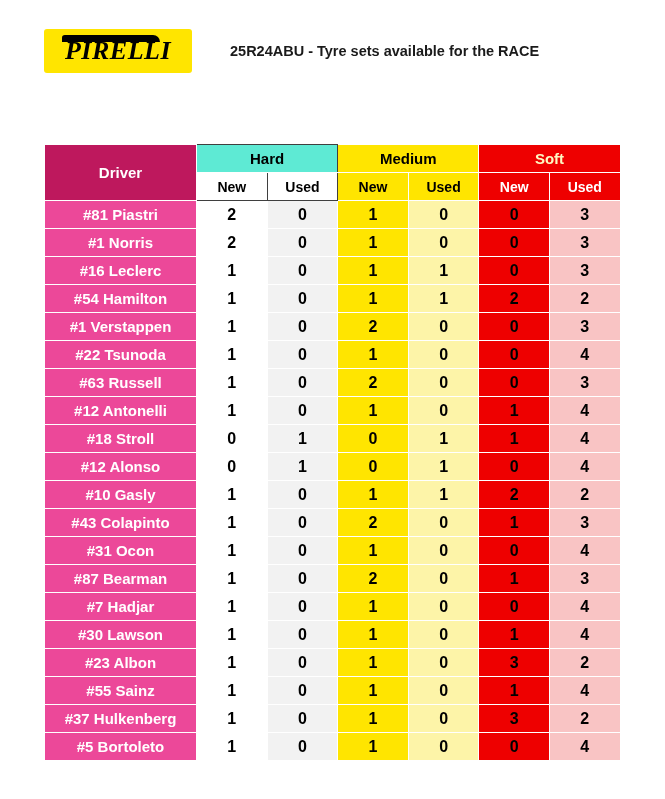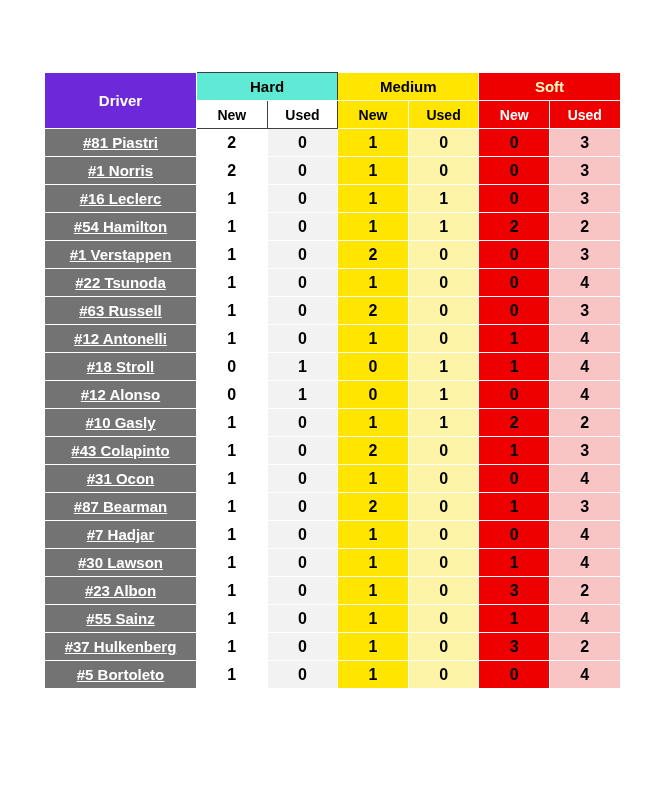--- a/index.html
+++ b/index.html
@@ -83,21 +83,21 @@
   table.tyres col.num-col { width: 70.6px; }
 
   table.tyres th, table.tyres td {
     border: 1px solid #ffffff;
     padding: 0;
     height: 27px;
     text-align: center;
     vertical-align: middle;
   }
   .hdr-driver {
-    background: #6d28d9;
+    background: #be185d;
     color: #ffffff;
     font-weight: bold;
     font-size: 15px;
   }
   .hdr-hard {
     background: #5eead4;
     color: #000000;
     font-weight: bold;
     font-size: 15px;
     border-top: 1px solid #3f3f3f !important;
@@ -132,40 +132,46 @@
     font-weight: bold;
     font-size: 14px;
   }
   .sub-soft {
     background: #ee0000;
     color: #ffffff;
     font-weight: bold;
     font-size: 14px;
   }
   td.driver {
-    background: #737373;
+    background: #ec4899;
     color: #ffffff;
     font-weight: bold;
     font-size: 15px;
     text-align: left;
     padding-left: 9px;
-    text-decoration: underline;
   }
   td.hard-new   { background: #ffffff; color: #000000; font-weight: bold; font-size: 16px; }
   td.hard-used  { background: #f2f2f2; color: #000000; font-weight: bold; font-size: 16px; }
   td.med-new    { background: #ffe500; color: #000000; font-weight: bold; font-size: 16px; }
   td.med-used   { background: #fdf4a8; color: #000000; font-weight: bold; font-size: 16px; }
   td.soft-new   { background: #ee0000; color: #000000; font-weight: bold; font-size: 16px; }
   td.soft-used  { background: #f9c4c4; color: #000000; font-weight: bold; font-size: 16px; }
 </style>
 </head>
 <body>
 
 <div class="page">
 
+  <div class="header">
+    <div class="logo">
+      <div class="stripe"></div>
+      <div class="logo-text">PIRELLI</div>
+    </div>
+    <div class="title">25R24ABU - Tyre sets available for the RACE</div>
+  </div>
 
   <div class="table-wrap">
     <table class="tyres">
       <colgroup>
         <col class="driver-col">
         <col class="num-col">
           <col class="num-col">
         <col class="num-col">
           <col class="num-col">
         <col class="num-col">

